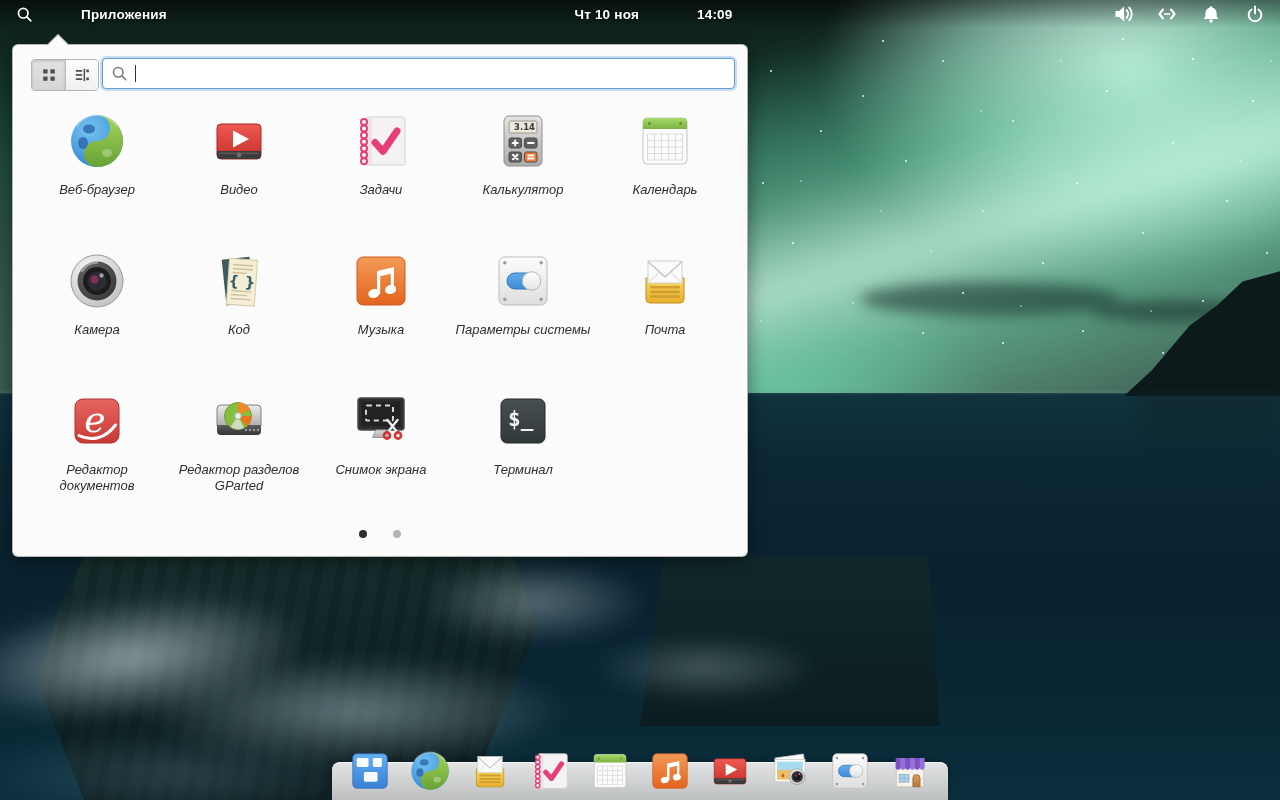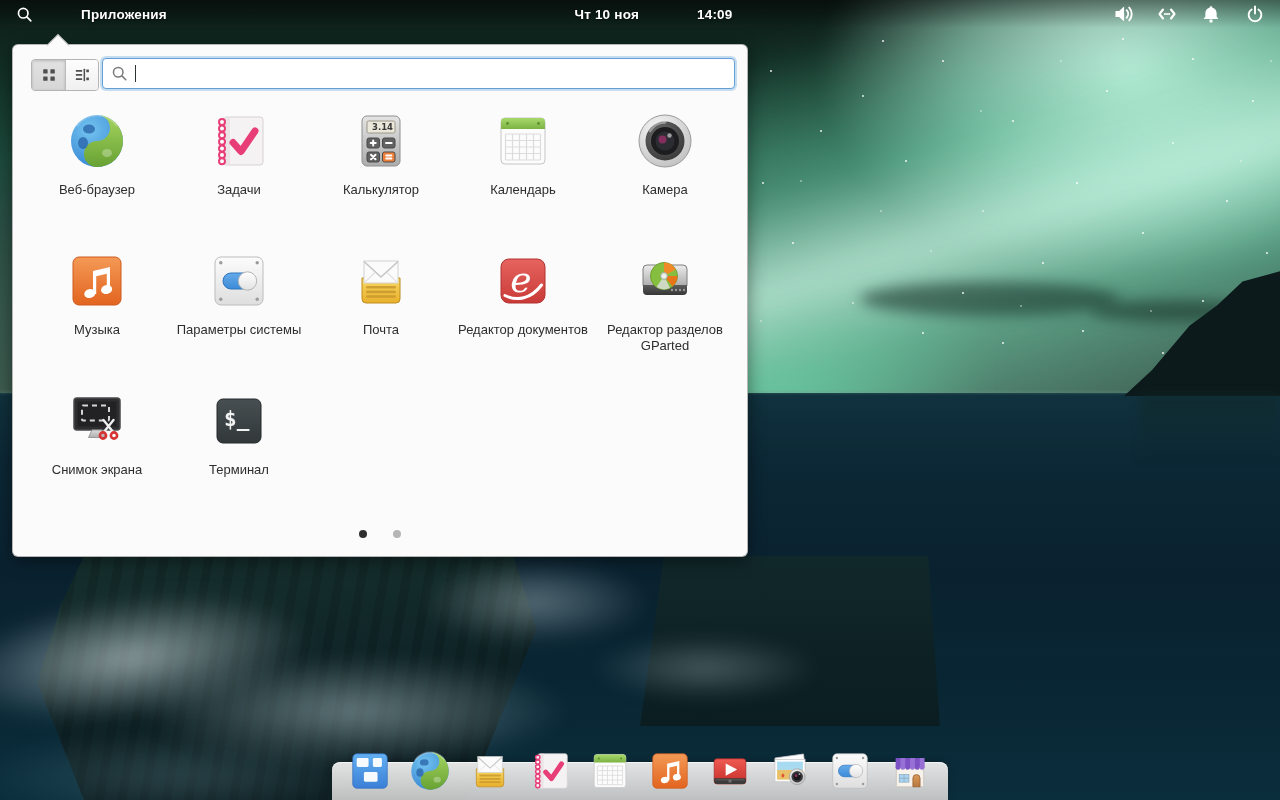--- a/index.html
+++ b/index.html
@@ -77,21 +77,21 @@
   .vs-btn + .vs-btn { border-left:1px solid #bcbcbc; }
   .search-entry { position:absolute; left:89px; top:13px; width:633px; height:31px; background:#fff;
     border:1px solid #63a0d8; border-radius:4px; box-shadow:0 0 0 2px rgba(100,165,220,0.35);
     display:flex; align-items:center; padding:0 8px; gap:7px; }
   .caret { width:1px; height:17px; background:#2e3436; }
   .search-input { flex:1; border:none; outline:none; background:transparent; font-size:14px; font-family:"Liberation Sans",sans-serif; color:#333; }
 
   .app-grid { position:absolute; left:13px; top:56px; width:710px;
     display:grid; grid-template-columns:repeat(5,142px); grid-auto-rows:140px; }
   .app-cell { display:flex; flex-direction:column; align-items:center; padding-top:8px; border-radius:6px; cursor:pointer; }
-  .app-label { margin-top:9px; font-size:13px; color:#2e2e2e; text-align:center; line-height:1.25; max-width:138px; }
+  .app-label { margin-top:9px; font-size:13px; color:#2e2e2e; text-align:center; line-height:1.25; max-width:138px;font-style:italic; }
   .icon64 { width:64px; height:64px; }
   .icon48 { width:46px; height:46px; }
 
   .page-dots { position:absolute; left:0; right:0; bottom:18px; display:flex; justify-content:center; gap:26px; }
   .dot { width:8px; height:8px; border-radius:50%; background:#b5b5b5; cursor:pointer; }
   .dot.active { background:#2f2f2f; }
 
   
   .dock-bg { position:absolute; left:332px; bottom:0; width:616px; height:38px; z-index:20;
     background:linear-gradient(180deg, rgba(238,238,238,0.95), rgba(204,204,204,0.92));
@@ -526,20 +526,26 @@
 
   <div class="app-grid">
     <div class="app-cell">
       <svg class="icon64">
           <use href="#ic-web"></use>
         </svg>
       <div class="app-label">Веб-браузер</div>
     </div>
     <div class="app-cell">
       <svg class="icon64">
+          <use href="#ic-video"></use>
+        </svg>
+      <div class="app-label">Видео</div>
+    </div>
+    <div class="app-cell">
+      <svg class="icon64">
           <use href="#ic-tasks"></use>
         </svg>
       <div class="app-label">Задачи</div>
     </div>
     <div class="app-cell">
       <svg class="icon64">
           <use href="#ic-calculator"></use>
         </svg>
       <div class="app-label">Калькулятор</div>
     </div>
@@ -548,20 +554,26 @@
           <use href="#ic-calendar"></use>
         </svg>
       <div class="app-label">Календарь</div>
     </div>
 
     <div class="app-cell">
       <svg class="icon64">
           <use href="#ic-camera"></use>
         </svg>
       <div class="app-label">Камера</div>
+    </div>
+    <div class="app-cell">
+      <svg class="icon64">
+          <use href="#ic-code"></use>
+        </svg>
+      <div class="app-label">Код</div>
     </div>
     <div class="app-cell">
       <svg class="icon64">
           <use href="#ic-music"></use>
         </svg>
       <div class="app-label">Музыка</div>
     </div>
     <div class="app-cell">
       <svg class="icon64">
           <use href="#ic-settings"></use>

